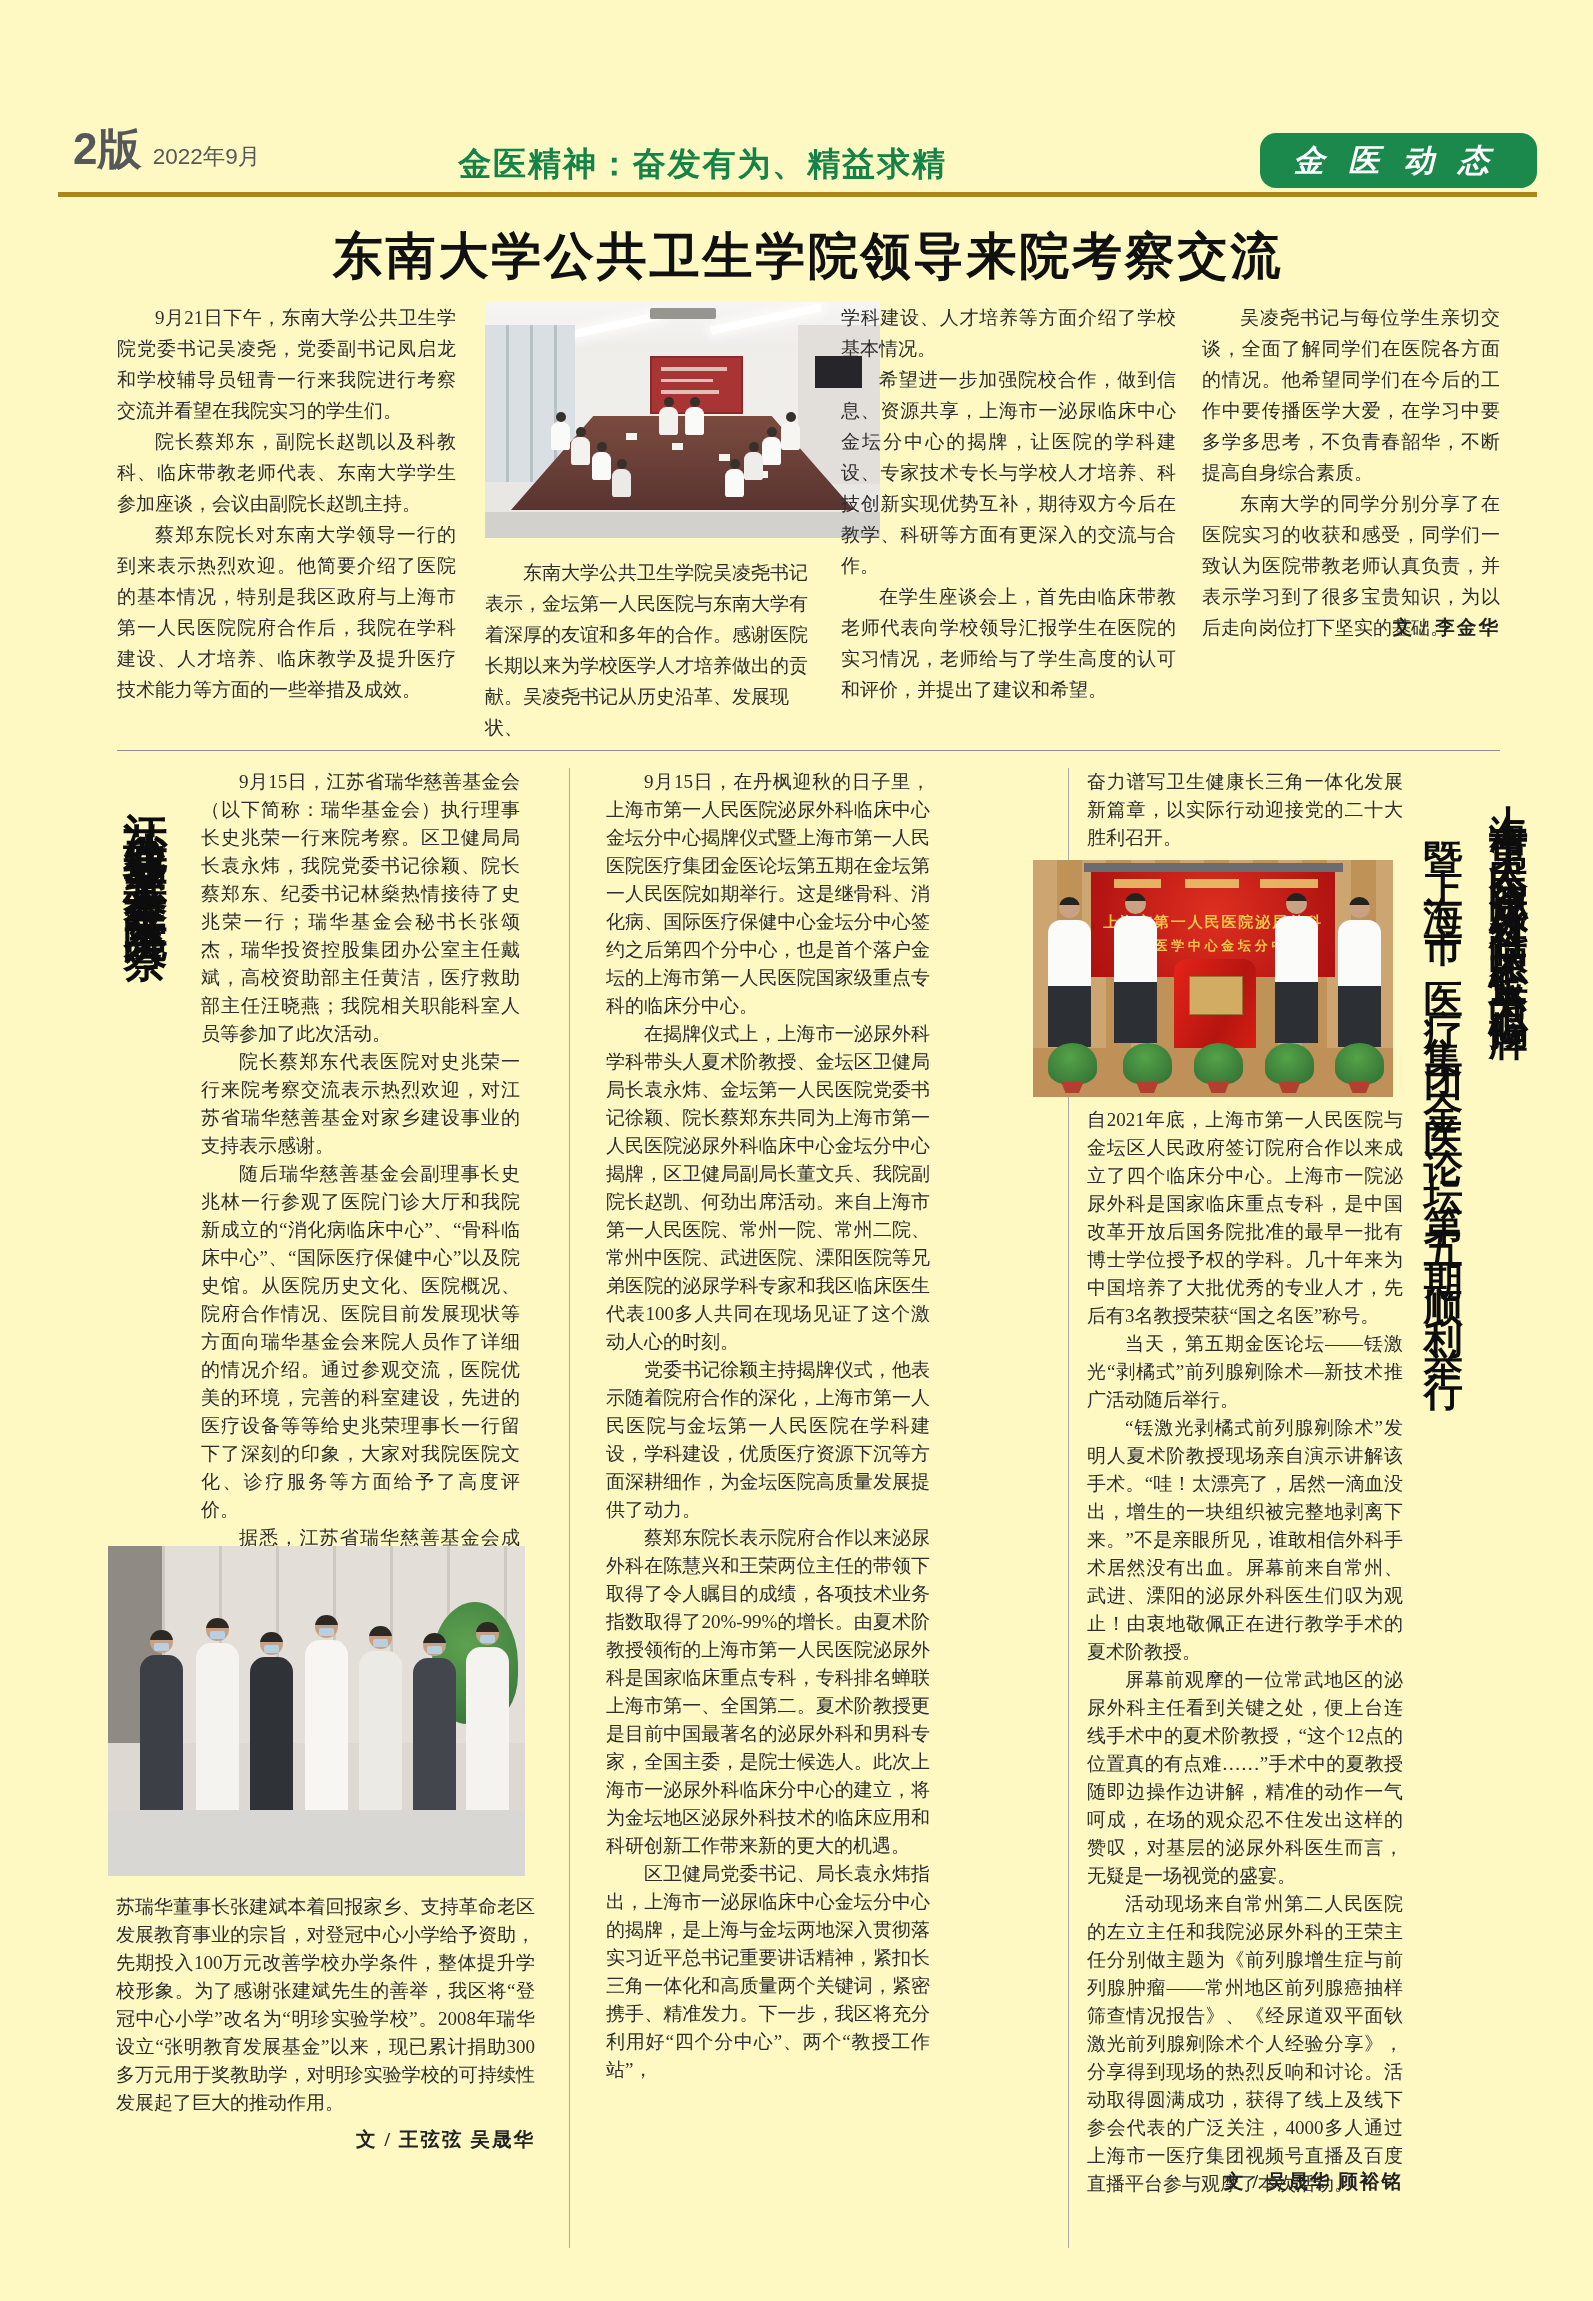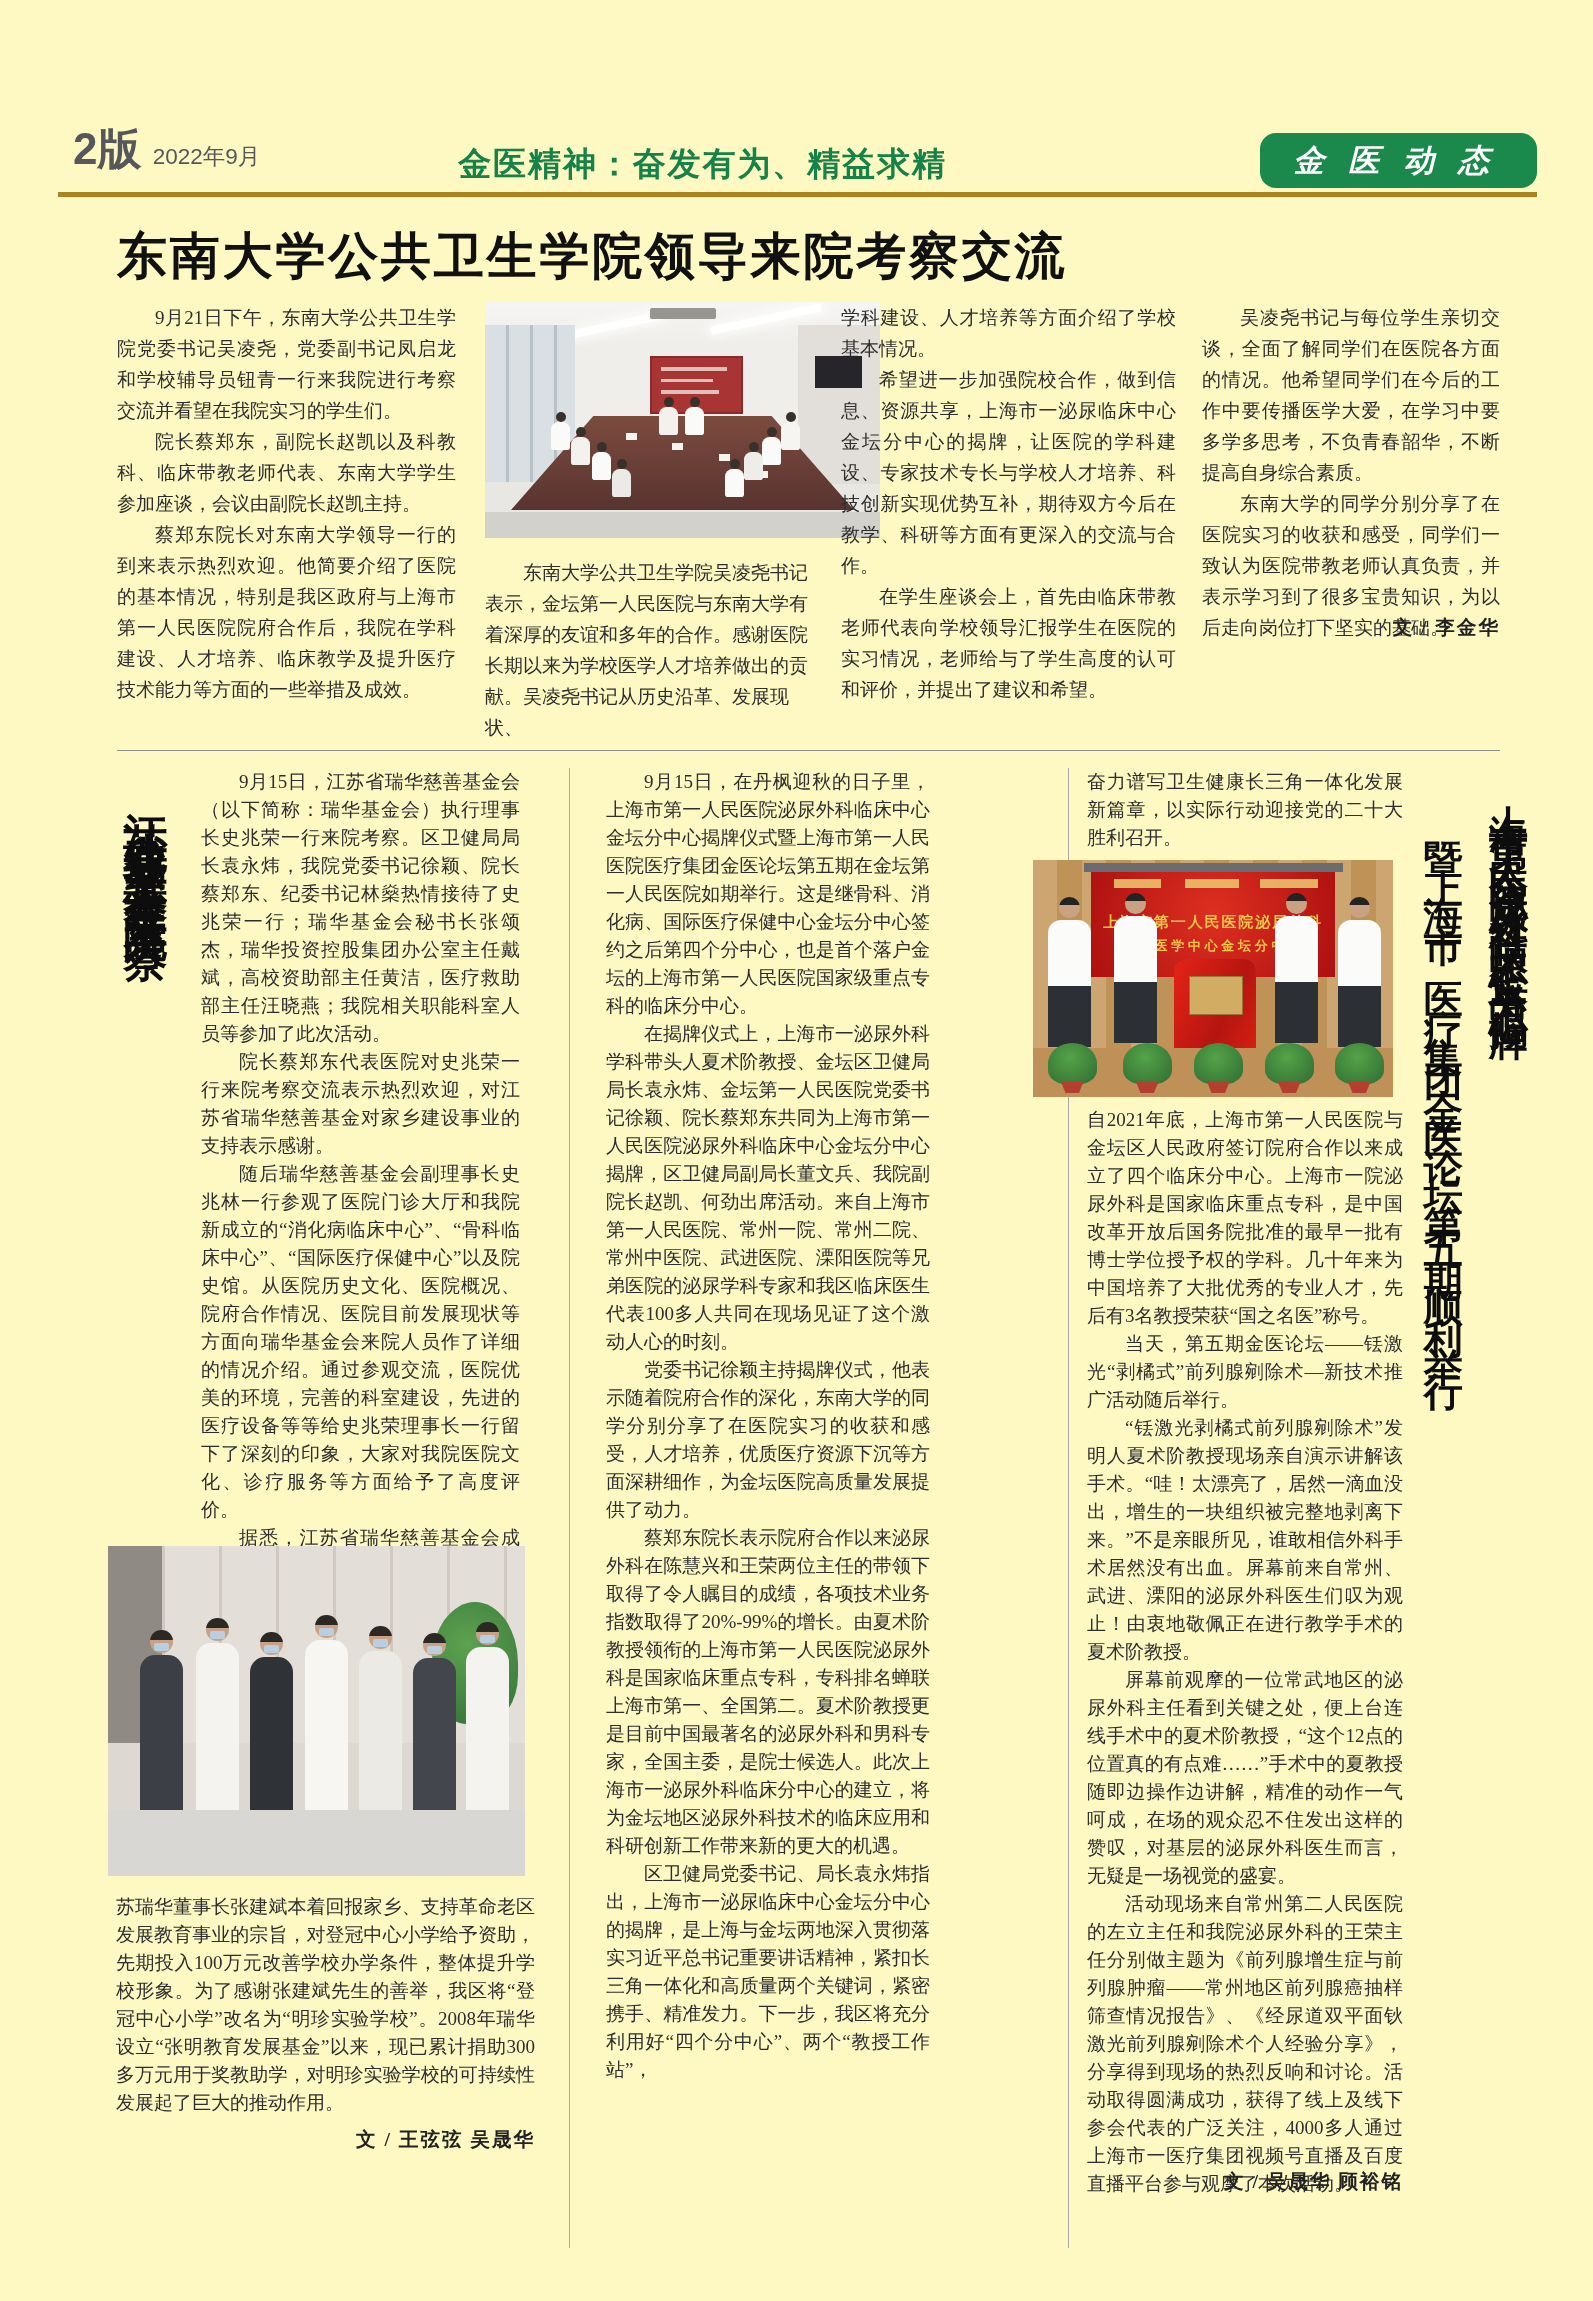--- a/index.html
+++ b/index.html
@@ -9,21 +9,21 @@
   .hdr-edition{position:absolute;left:73px;top:120px;white-space:nowrap;}
   .ed{font-family:"Liberation Sans","DejaVu Sans",sans-serif;font-size:44px;font-weight:bold;color:#56575b;}
   .ed-date{font-size:22.5px;color:#56575b;margin-left:11.2px;font-family:"Liberation Sans",sans-serif;}
   .hdr-slogan{position:absolute;left:117px;top:142px;width:1171px;text-align:center;
       font-family:"Liberation Sans","DejaVu Sans",sans-serif;font-size:33px;font-weight:bold;color:#158347;letter-spacing:1.9px;}
   .hdr-mast{position:absolute;left:1260px;top:133px;width:277px;height:55px;background:#1b894b;
       color:#ffffff;font-size:31px;font-weight:bold;text-align:center;line-height:55px;
       letter-spacing:24px;padding-left:9.4px;box-sizing:border-box;font-style:italic;border-radius:16px;}
   .goldline{position:absolute;left:58px;top:192px;width:1479px;height:4.7px;background:#ab831f;}
   
-  .a1-title{position:absolute;left:117px;top:223px;width:1382px;
+  .a1-title{position:absolute;left:117px;top:223px;width:1382px;text-align:center;
       font-size:50px;font-weight:900;color:#111;letter-spacing:2.8px;}
   .col p{margin:0;text-indent:2em;text-align:justify;}
   .col p.cont{text-indent:0;}
   .a1c1,.a1c3,.a1c4,.a1cap{font-size:19px;line-height:31px;}
   .a1c1{position:absolute;left:117px;top:302px;width:339px;}
   .a1c2{position:absolute;left:485px;top:302px;width:395px;}
   .a1cap{margin-top:11.2px;width:334px;}
   .a1c3{position:absolute;left:841px;top:302px;width:335px;}
   .a1c4{position:absolute;left:1202px;top:302px;width:298px;}
   .byline{text-align:right;font-size:19.7px;letter-spacing:1.9px;color:#222;margin-top:7.5px;font-weight:bold;}
@@ -193,21 +193,21 @@
     <p class="cont">苏瑞华董事长张建斌本着回报家乡、支持革命老区发展教育事业的宗旨，对登冠中心小学给予资助，先期投入100万元改善学校办学条件，整体提升学校形象。为了感谢张建斌先生的善举，我区将“登冠中心小学”改名为“明珍实验学校”。2008年瑞华设立“张明教育发展基金”以来，现已累计捐助300多万元用于奖教助学，对明珍实验学校的可持续性发展起了巨大的推动作用。</p>
     <div class="byline">文 / 王弦弦 吴晟华</div>
   </div>
 
   <div class="vdiv" style="left:569px;"></div>
   <div class="vdiv" style="left:1068px;"></div>
 
   <div class="col s2 s2mid">
     <p>9月15日，在丹枫迎秋的日子里，上海市第一人民医院泌尿外科临床中心金坛分中心揭牌仪式暨上海市第一人民医院医疗集团金医论坛第五期在金坛第一人民医院如期举行。这是继骨科、消化病、国际医疗保健中心金坛分中心签约之后第四个分中心，也是首个落户金坛的上海市第一人民医院国家级重点专科的临床分中心。</p>
     <p>在揭牌仪式上，上海市一泌尿外科学科带头人夏术阶教授、金坛区卫健局局长袁永炜、金坛第一人民医院党委书记徐颖、院长蔡郑东共同为上海市第一人民医院泌尿外科临床中心金坛分中心揭牌，区卫健局副局长董文兵、我院副院长赵凯、何劲出席活动。来自上海市第一人民医院、常州一院、常州二院、常州中医院、武进医院、溧阳医院等兄弟医院的泌尿学科专家和我区临床医生代表100多人共同在现场见证了这个激动人心的时刻。</p>
-    <p>党委书记徐颖主持揭牌仪式，他表示随着院府合作的深化，东南大学的同学分别分享了在医院实习的收获和感受，人才培养，优质医疗资源下沉等方面深耕细作，为金坛医院高质量发展提供了动力。</p>
+    <p>党委书记徐颖主持揭牌仪式，他表示随着院府合作的深化，上海市第一人民医院与金坛第一人民医院在学科建设，学科建设，优质医疗资源下沉等方面深耕细作，为金坛医院高质量发展提供了动力。</p>
     <p>蔡郑东院长表示院府合作以来泌尿外科在陈慧兴和王荣两位主任的带领下取得了令人瞩目的成绩，各项技术业务指数取得了20%-99%的增长。由夏术阶教授领衔的上海市第一人民医院泌尿外科是国家临床重点专科，专科排名蝉联上海市第一、全国第二。夏术阶教授更是目前中国最著名的泌尿外科和男科专家，全国主委，是院士候选人。此次上海市一泌尿外科临床分中心的建立，将为金坛地区泌尿外科技术的临床应用和科研创新工作带来新的更大的机遇。</p>
     <p>区卫健局党委书记、局长袁永炜指出，上海市一泌尿临床中心金坛分中心的揭牌，是上海与金坛两地深入贯彻落实习近平总书记重要讲话精神，紧扣长三角一体化和高质量两个关键词，紧密携手、精准发力。下一步，我区将充分利用好“四个分中心”、两个“教授工作站”，</p>
 
   </div>
 
   <div class="col s2 s2r">
     <p class="cont">奋力谱写卫生健康长三角一体化发展新篇章，以实际行动迎接党的二十大胜利召开。</p>
     <div class="photo ph-ceremony" style="margin:7.5px 0 9.4px -54px;">
       <div class="pc-beam"></div>
       <div class="pc-screen">

